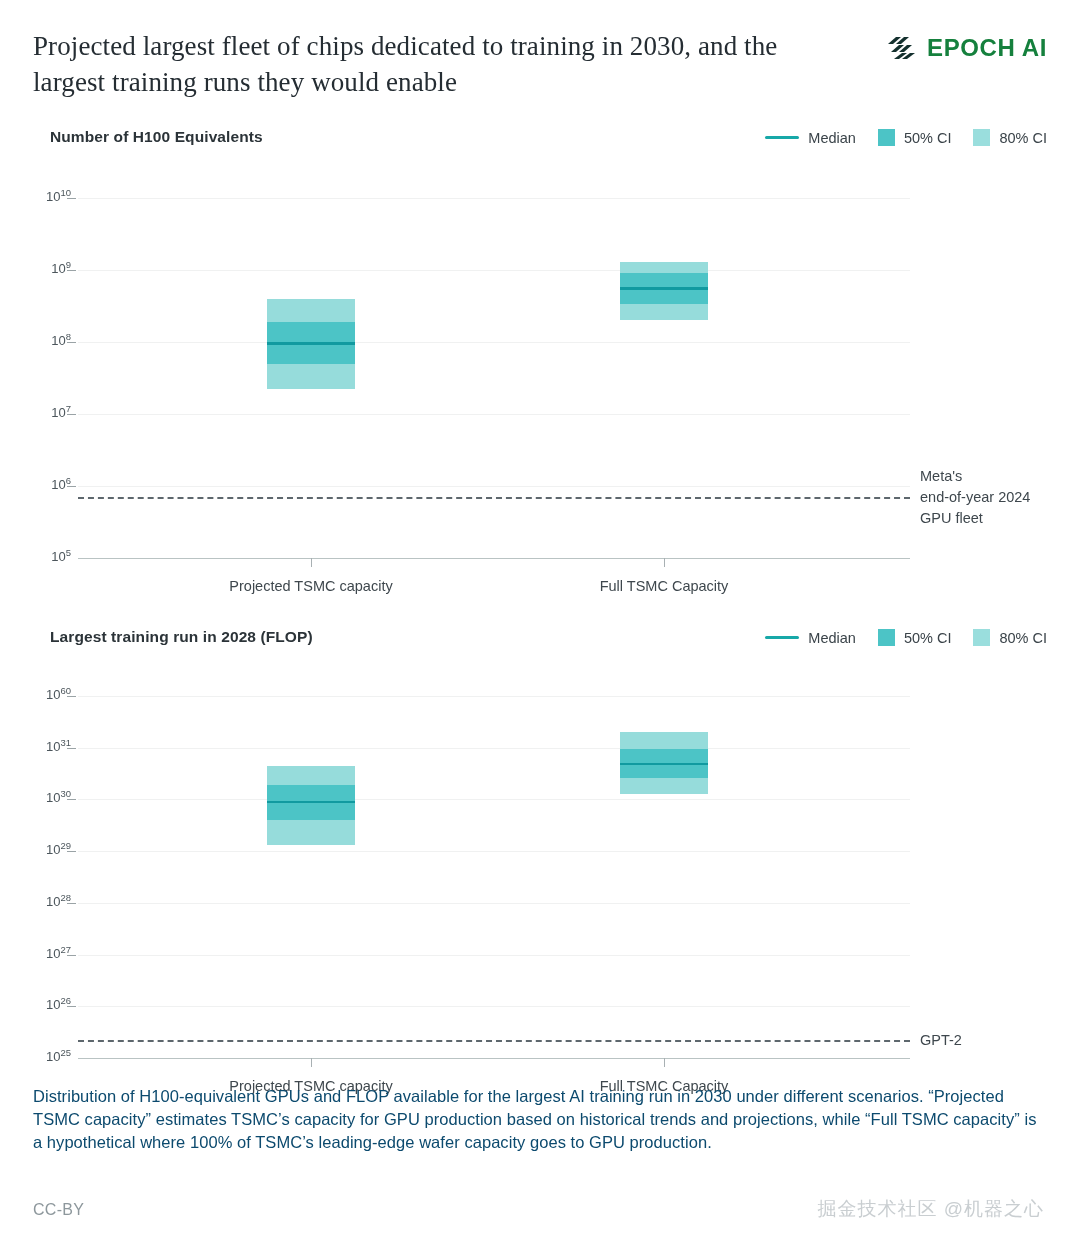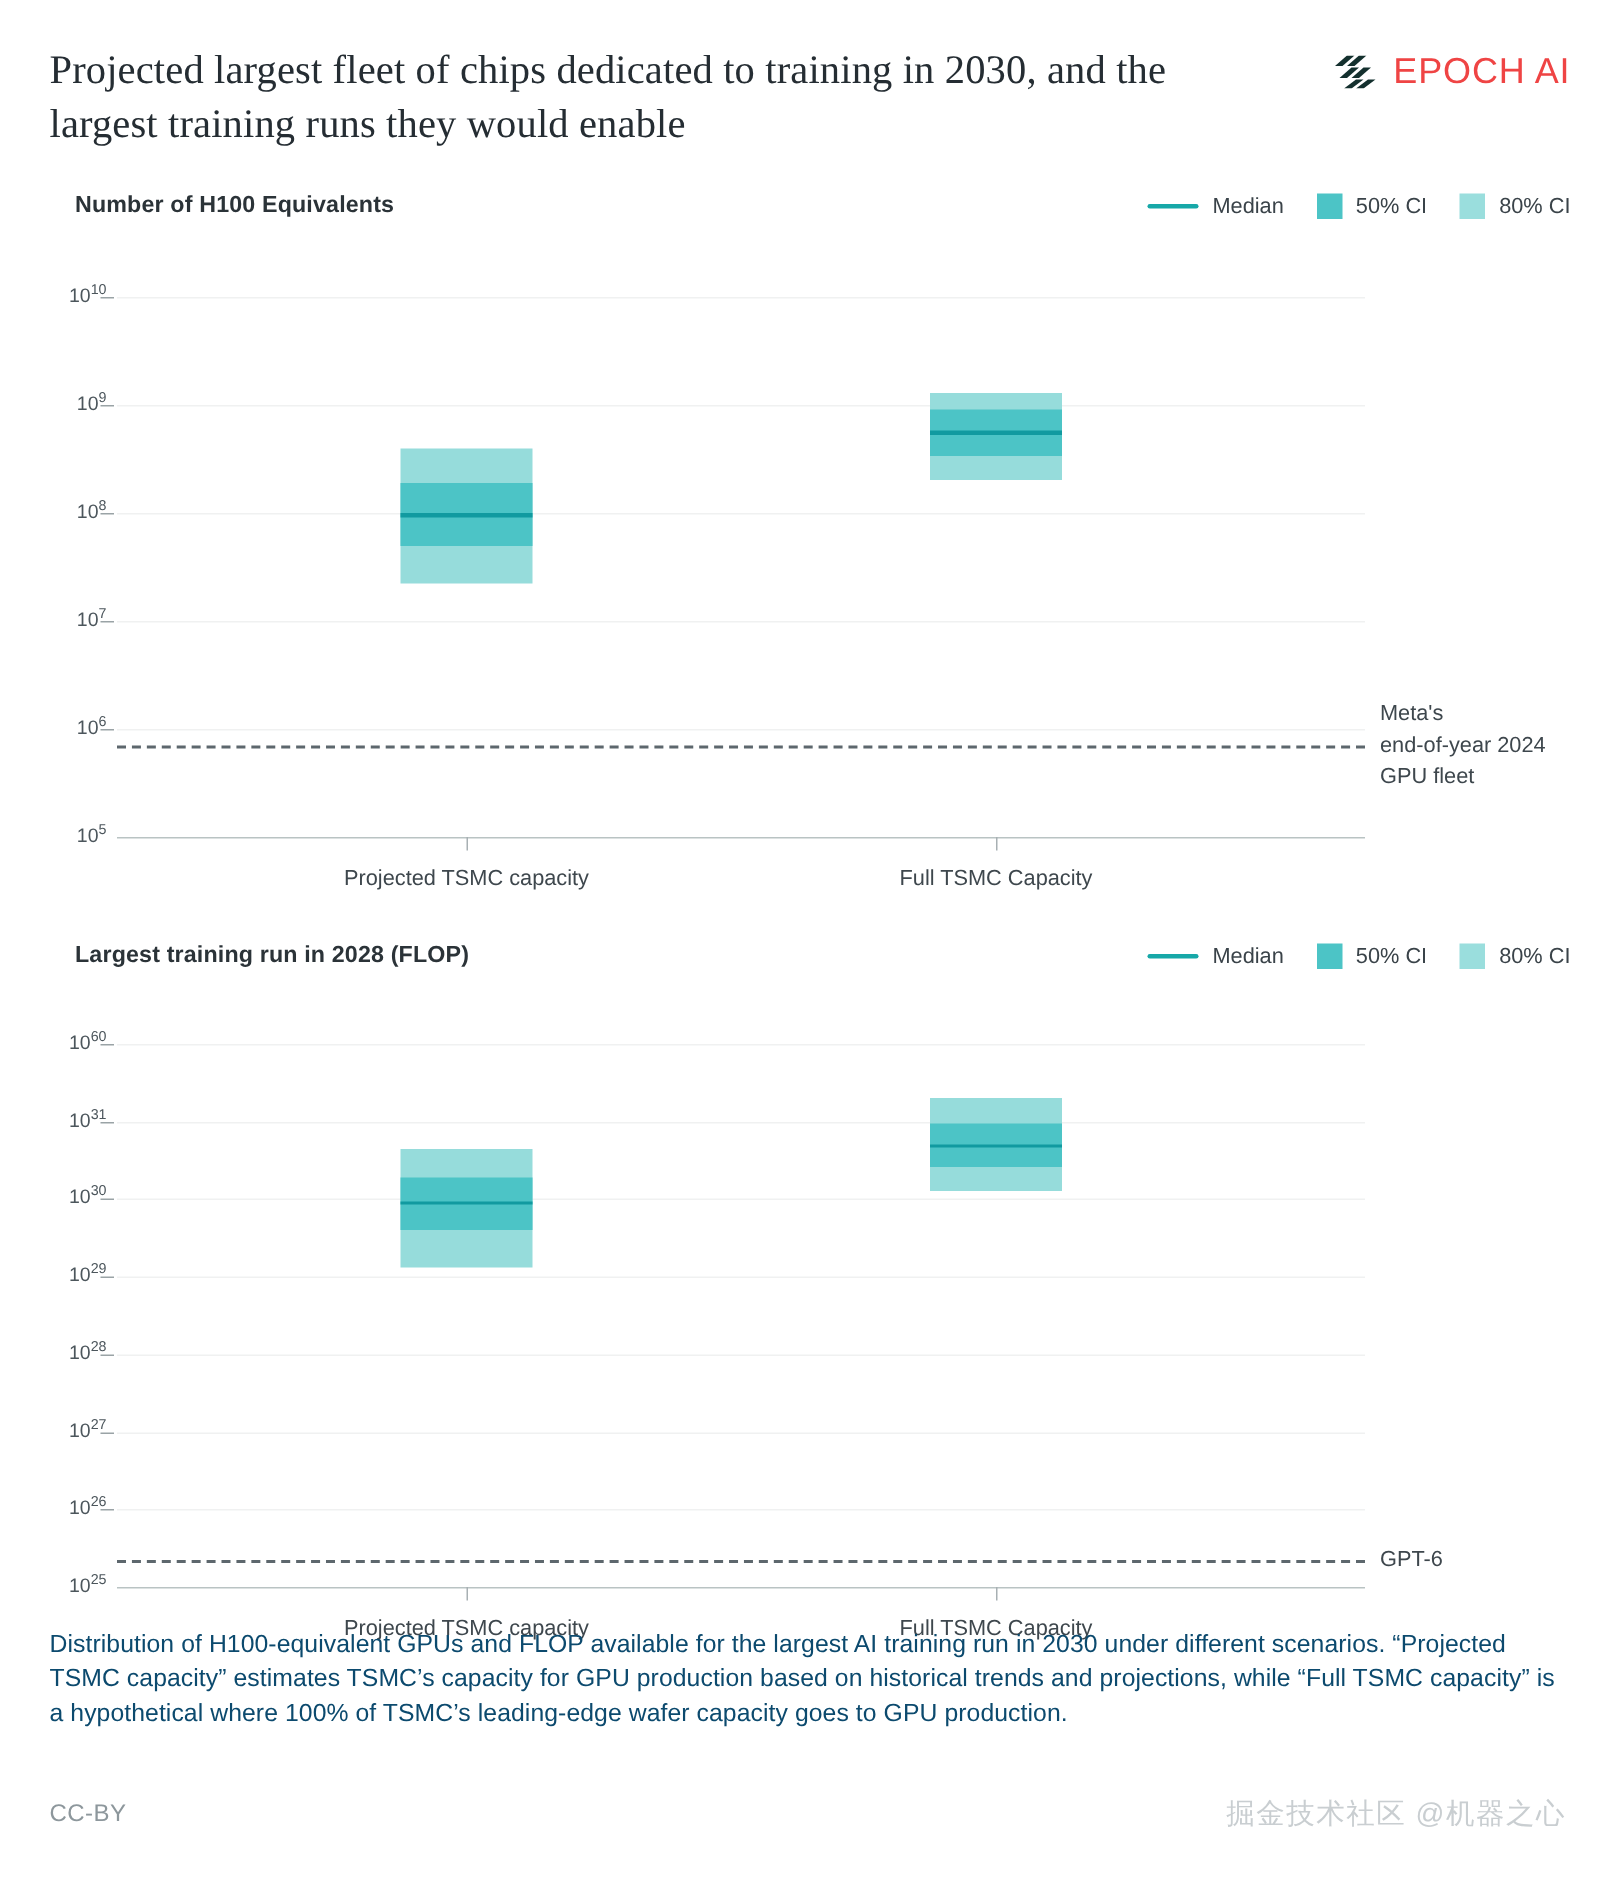--- a/index.html
+++ b/index.html
@@ -15,21 +15,21 @@
   .header{position:absolute;left:33px;top:28px;width:1014px;height:80px;}
   .title{
     position:absolute;left:0;top:0;width:800px;
     font-family:"Liberation Serif", serif;
     font-size:27px;line-height:36px;color:#252d33;font-weight:400;
     letter-spacing:0.1px;
   }
   .brand{position:absolute;right:0;top:6px;display:flex;align-items:center;gap:11px;}
   .brand-mark{width:28px;height:22px;display:block;}
   .brand-text{
-    font-size:24px;font-weight:400;color:#ef4444;letter-spacing:0.6px;
+    font-size:24px;font-weight:700;color:#15803d;letter-spacing:0.6px;
     font-family:"Liberation Sans", sans-serif;
   }
 
   
   .panel{position:absolute;left:0;width:1080px;}
   .panel-head{position:absolute;left:33px;top:0;width:1014px;height:24px;}
   .panel-title{
     position:absolute;left:0;top:0;font-size:15.5px;font-weight:700;color:#2b3338;
     letter-spacing:0.1px;white-space:nowrap;margin-left:17px;
   }
@@ -226,21 +226,21 @@
         <div class="tickmark" style="left: 67px; top: 344px;"></div>
         <div class="ytick-wrap" style="top: 336px;">
           <div class="ytick">10<sup>26</sup></div>
         </div>
         <div class="axis-bottom" style="top: 396px;"></div>
         <div class="ytick-wrap" style="top: 388px;">
           <div class="ytick">10<sup>25</sup></div>
         </div>
         <div class="refline" style="top: 378px; width: 832px;"></div>
         <div class="reflabel" style="left: 920px; top: 367.5px;">
-          <div>GPT-6</div>
+          <div>GPT-2</div>
         </div>
         <div class="box80" style="left: 267px; top: 103.648px; width: 88px; height: 79.6022px;"></div>
         <div class="box50" style="left: 267px; top: 123.013px; width: 88px; height: 34.9947px;"></div>
         <div class="median" style="left: 267px; top: 138.595px; width: 88px;"></div>
         <div class="xtick-line" style="left: 311px; top: 396px;"></div>
         <div class="xlabel" style="left: 311px; top: 416px;">Projected TSMC capacity</div>
         <div class="box80" style="left: 620px; top: 70.1467px; width: 88px; height: 61.3893px;"></div>
         <div class="box50" style="left: 620px; top: 86.8663px; width: 88px; height: 29.1022px;"></div>
         <div class="median" style="left: 620px; top: 100.999px; width: 88px;"></div>
         <div class="xtick-line" style="left: 664px; top: 396px;"></div>

